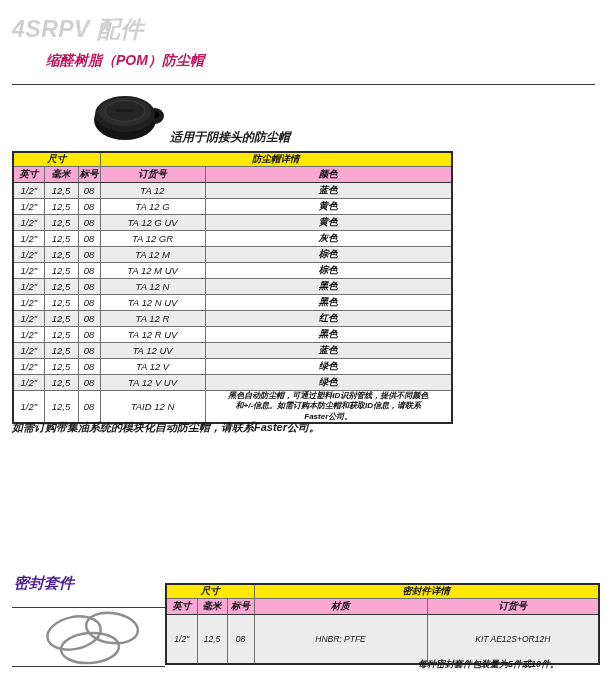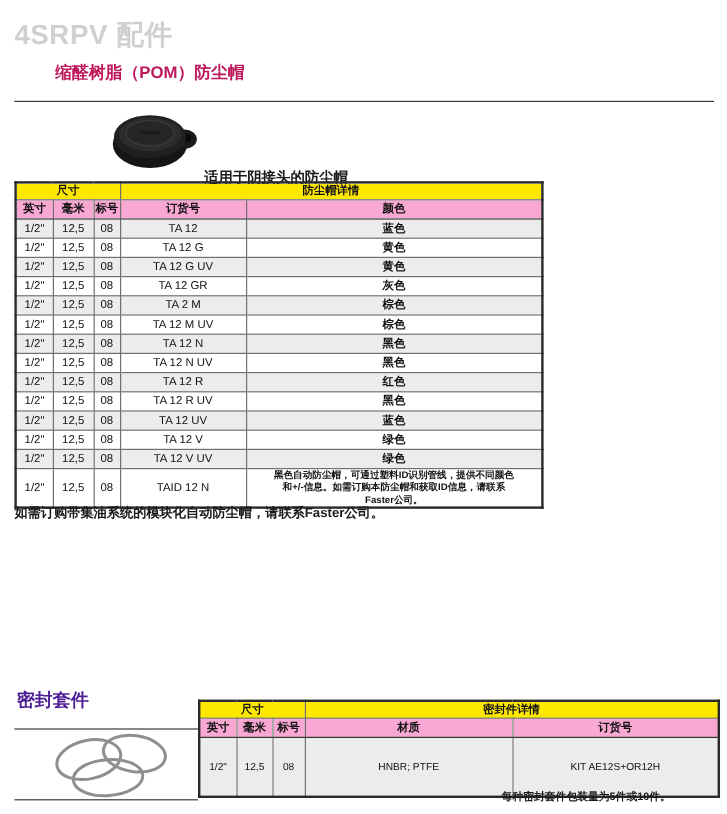--- a/index.html
+++ b/index.html
@@ -1,27 +1,27 @@
 <!DOCTYPE html>
 <html><head>
 <meta charset="utf-8">
 <style>
   html,body { margin:0; padding:0; background:#ffffff; }
   body { width:606px; height:678px; position:relative;
          font-family:"Liberation Sans","DejaVu Sans",sans-serif; color:#111; }
-  .page { position:absolute; inset:0; overflow:hidden; }
+  .page { position:absolute; inset:0; overflow:hidden;font-style:italic; }
 
   .watermark { position:absolute; left:12px; top:14px; font-size:23px; font-weight:bold;
                color:#d0d0d0; letter-spacing:0.5px; }
   .cap-heading { position:absolute; left:12px; top:52px; font-size:14px; font-weight:bold; color:#be185d;margin-left:34px; }
   .rule { position:absolute; border-top:1.5px solid #3a3a3a; height:0; }
   .top-rule { left:12px; top:84px; width:583px; }
 
   .cap-image { position:absolute; left:92px; top:90px; width:76px; height:52px; }
-  .cap-caption { position:absolute; left:170px; top:140px; font-size:12px; font-weight:600; color:#1a1a1a; }
+  .cap-caption { position:absolute; left:170px; top:129px; font-size:12px; font-weight:600; color:#1a1a1a; }
 
   table.dtable { border-collapse:collapse; table-layout:fixed; border:2px solid #2a2a2a; }
   .dtable th, .dtable td { border:1px solid #707070; text-align:center; vertical-align:middle;
                            padding:0; font-size:9.5px; color:#111; overflow:hidden; white-space:nowrap; }
   .yellow { background:#ffe800; font-size:10px; font-weight:bold; height:13px;
             border-bottom:2px solid #1a1a1a; }
   .ygap { border-right:2.5px solid #ffffff;margin-top:26px; }
   tr.cols th { height:15px; font-weight:bold; background:#f9a8d4; border-bottom:1.5px solid #333; }
   tbody td { height:15px; background:#ffffff; }
   tr.alt td { background:#ececec; }
@@ -114,21 +114,21 @@
           <td>1/2"</td>
           <td>12,5</td>
           <td>08</td>
           <td>TA 12 GR</td>
           <td>灰色</td>
         </tr>
         <tr class="alt">
           <td>1/2"</td>
           <td>12,5</td>
           <td>08</td>
-          <td>TA 2 M</td>
+          <td>TA 12 M</td>
           <td>棕色</td>
         </tr>
         <tr>
           <td>1/2"</td>
           <td>12,5</td>
           <td>08</td>
           <td>TA 12 M UV</td>
           <td>棕色</td>
         </tr>
         <tr class="alt">

